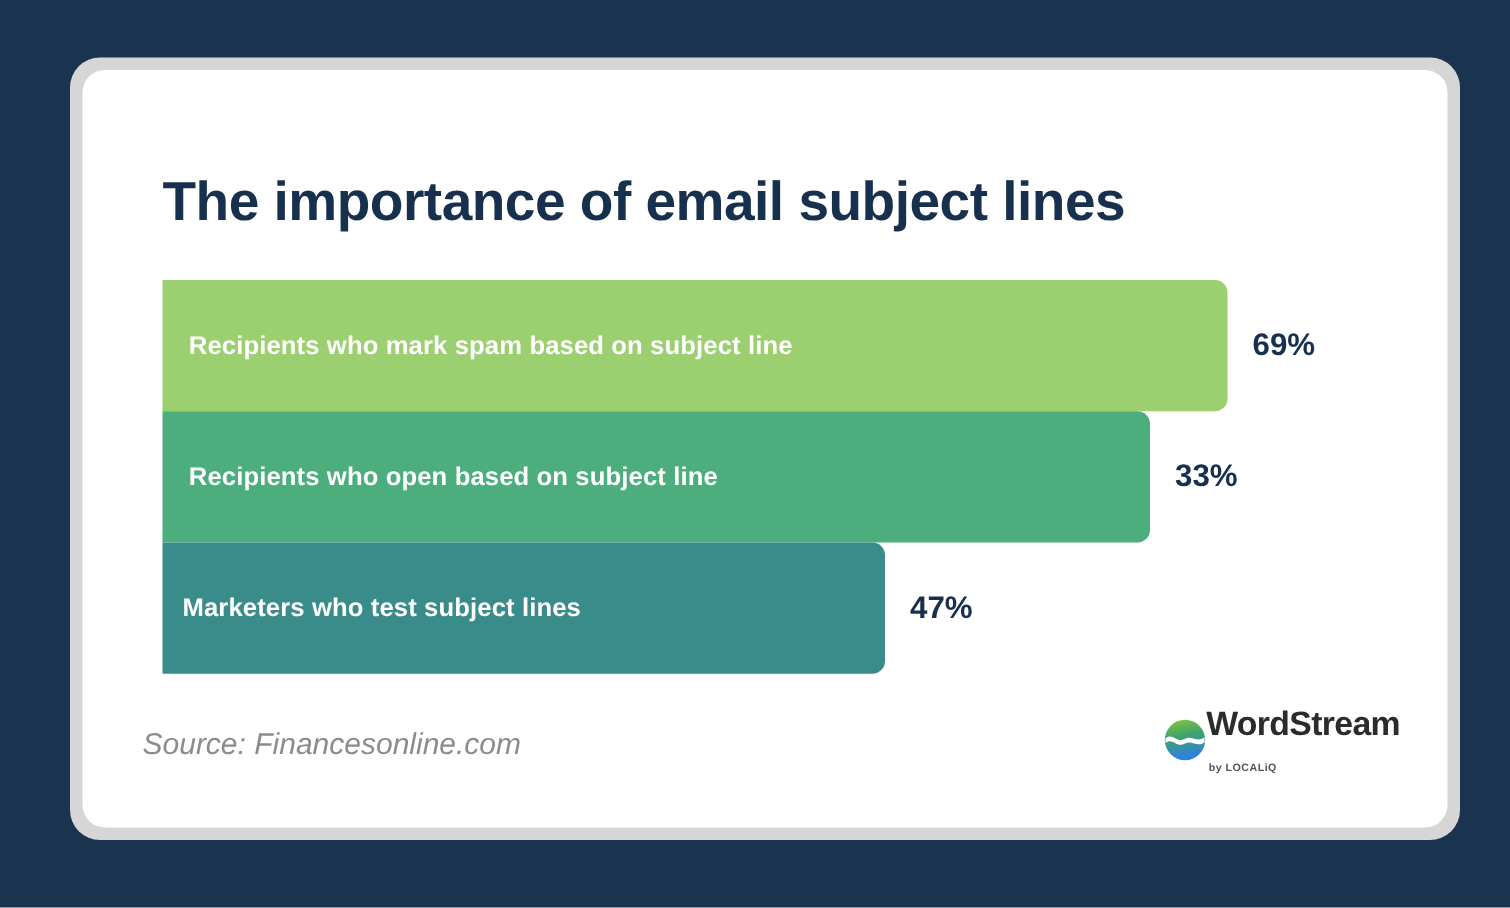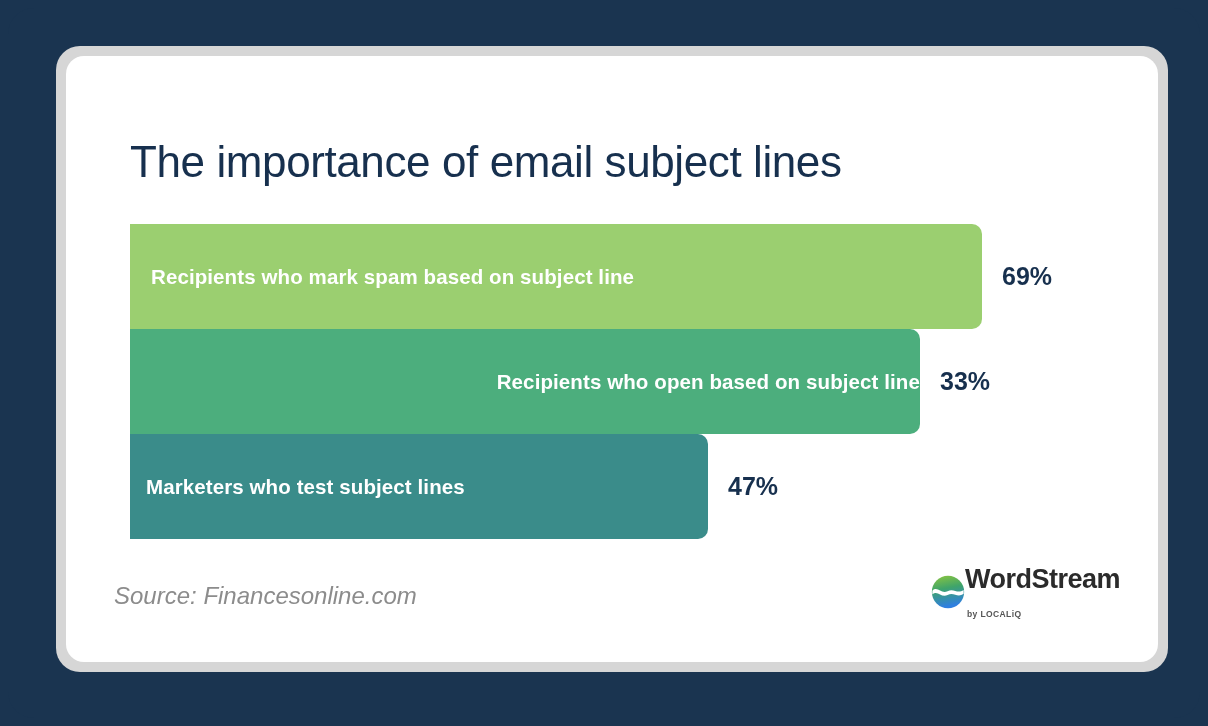--- a/index.html
+++ b/index.html
@@ -49,21 +49,21 @@
     border-radius: 18px;
     box-sizing: border-box;
   }
 
   
   .chart-title {
     position: absolute;
     left: 64px;
     top: 52px;
     font-size: 44px;
-    font-weight: normal;
+    font-weight: bold;
     color: #17304e;
     letter-spacing: -0.4px;
     white-space: nowrap;
   }
 
   
   .bars {
     position: absolute;
     left: 64px;
     top: 168px;
@@ -154,21 +154,21 @@
       <div class="bars">
 
         <div class="bar-row">
           <div class="bar" id="bar-0" style="width: 852px; background: rgb(155, 207, 112);">
             <span class="bar-label">Recipients who mark spam based on subject line</span>
           </div>
           <span class="bar-value">69%</span>
         </div>
 
         <div class="bar-row">
-          <div class="bar" id="bar-1" style="width: 790px; background: rgb(76, 174, 125); justify-content: flex-end;">
+          <div class="bar" id="bar-1" style="width: 790px; background: rgb(76, 174, 125);">
             <span class="bar-label">Recipients who open based on subject line</span>
           </div>
           <span class="bar-value">33%</span>
         </div>
 
         <div class="bar-row">
           <div class="bar" id="bar-2" style="width: 578px; background: rgb(58, 140, 138); padding-left: 16px;">
             <span class="bar-label">Marketers who test subject lines</span>
           </div>
           <span class="bar-value">47%</span>

